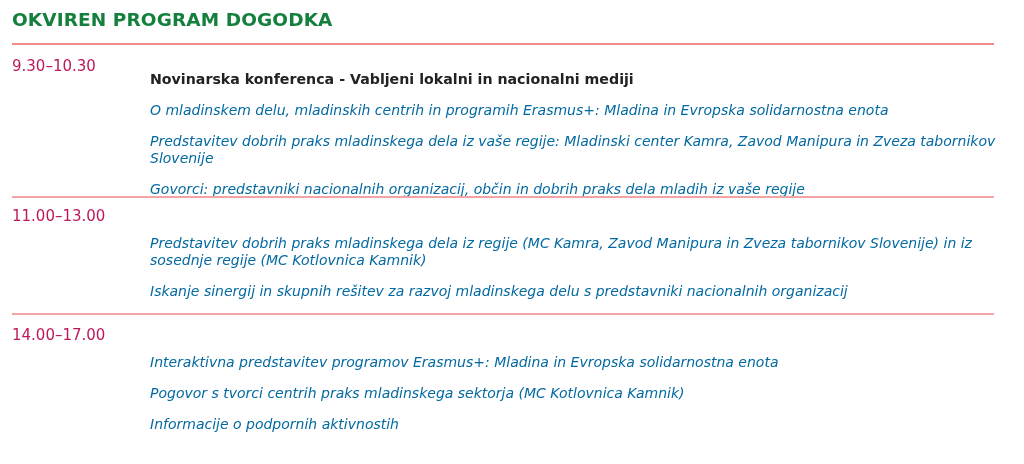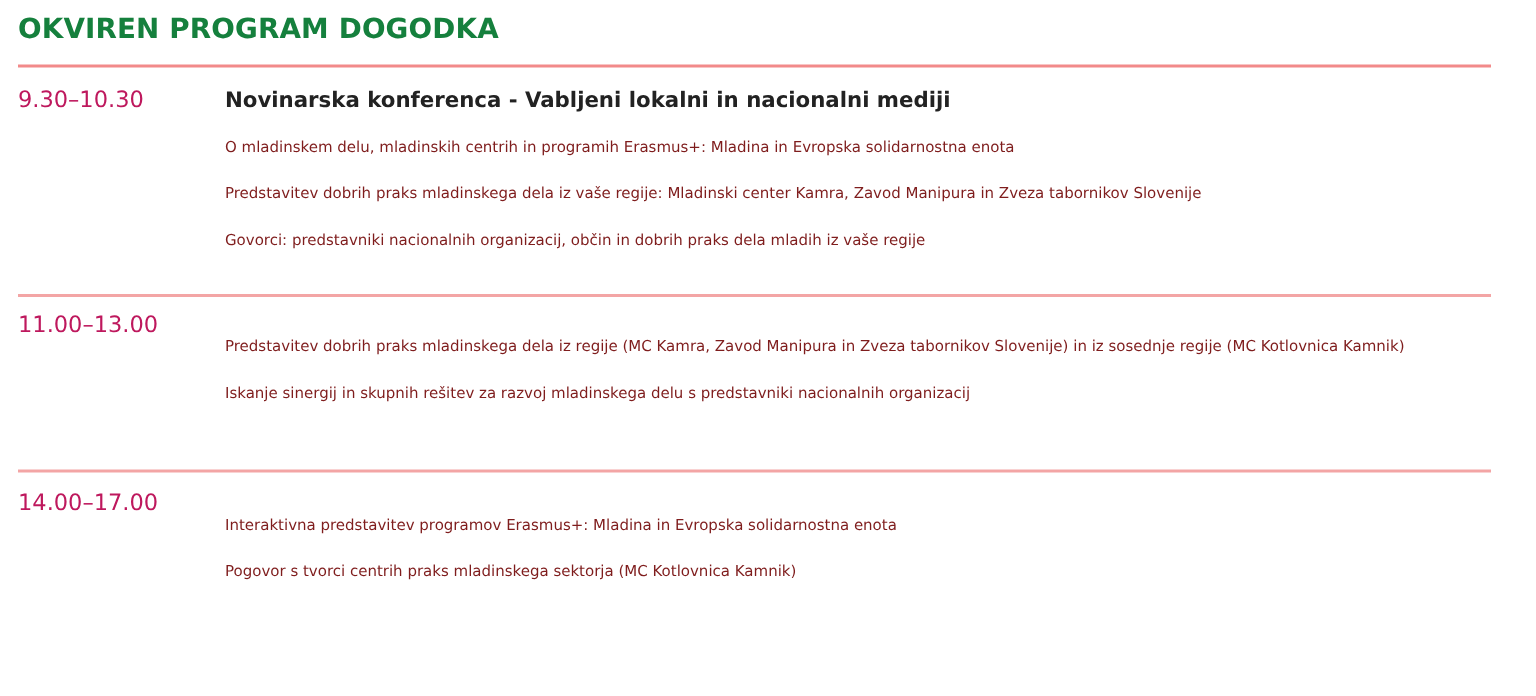--- a/index.html
+++ b/index.html
@@ -44,31 +44,33 @@
       left: 12px;
       font-size: 15px;
       color: #be185d;
       line-height: 18px;
       white-space: nowrap;
     }
     .content {
       position: absolute;
       left: 150px;
       width: 846px;
+      margin-top: 12px;
     }
     .heading {
       font-size: 14.2px;
       font-weight: bold;
       color: #222;
       line-height: 17px;
       margin: 0;
     }
     .item {
-      font-size: 10px;
-      color: #7f1d1d;
+      font-size: 14px;
+      font-style: italic;
+      color: #0369a1;
       line-height: 17px;
       margin: 0;
       margin-top: 14px;
     }
     .item.first { margin-top: 14px; }
   </style>
 </head>
 <body>
 
 <div class="title">OKVIREN PROGRAM DOGODKA</div>
@@ -92,14 +94,15 @@
     <p class="item">Iskanje sinergij in skupnih rešitev za razvoj mladinskega delu s predstavniki nacionalnih organizacij</p>
   </div>
 </div>
 <div class="rule" style="top:313px;"></div>
 
 <div class="row" style="top:325px;">
   <div class="time" style="top:1px;">14.00–17.00</div>
   <div class="content" style="top:3px;">
     <p class="item first">Interaktivna predstavitev programov Erasmus+: Mladina in Evropska solidarnostna enota</p>
     <p class="item">Pogovor s tvorci centrih praks mladinskega sektorja (MC Kotlovnica Kamnik)</p>
+    <p class="item">Informacije o podpornih aktivnostih</p>
   </div>
 </div>
 
 </body></html>

